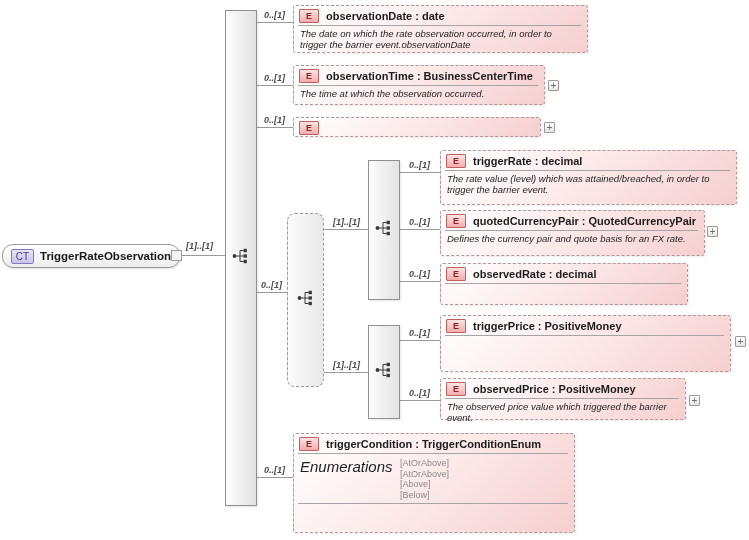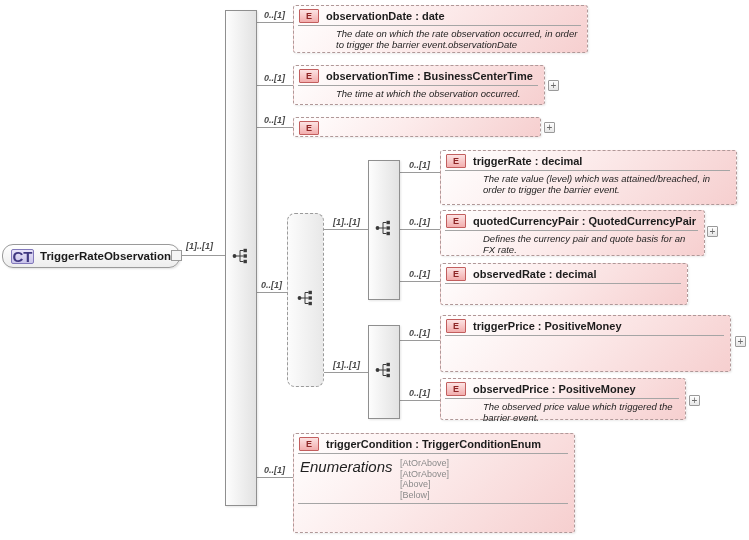--- a/index.html
+++ b/index.html
@@ -6,42 +6,42 @@
   .canvas{position:relative;width:749px;height:540px;background:#fff;font-family:"Liberation Sans",sans-serif;overflow:hidden;}
 
   .line-h{position:absolute;height:1px;background:#9a9a9a;}
   .card{position:absolute;font-size:9px;font-style:italic;font-weight:bold;color:#4a4a4a;white-space:nowrap;}
 
   
   .ct-box{position:absolute;display:flex;align-items:center;gap:6px;padding:0 8px;height:22px;
     border:1px solid #9a9a9a;border-radius:11px;background:linear-gradient(#ffffff,#ededed);
     box-shadow:1px 1px 2px rgba(0,0,0,.12);}
   .badge-ct{display:inline-flex;align-items:center;justify-content:center;width:21px;height:13px;
-    font-size:15px;font-weight:bold;color:#3f3780;background:linear-gradient(#e8e4f9,#c9c3ea);
+    font-size:10px;font-weight:normal;color:#3f3780;background:linear-gradient(#e8e4f9,#c9c3ea);
     border:1px solid #8279bb;border-radius:2px;}
   .ct-title{font-size:11.5px;font-weight:bold;color:#1a1a1a;white-space:nowrap;}
   .toggle{position:absolute;width:9px;height:9px;border:1px solid #9a9a9a;background:#f4f4f4;}
 
   
   .seq-box{position:absolute;border:1px solid #8f8f8f;background:linear-gradient(to right,#fdfdfd,#e2e2e2);
     display:flex;align-items:center;justify-content:center;box-shadow:1px 1px 2px rgba(0,0,0,.10);}
   .group-box{position:absolute;border:1px dashed #9a9a9a;border-radius:8px;
     background:linear-gradient(to right,#fcfcfc,#e8e8e8);display:flex;align-items:center;justify-content:center;}
 
   
   .el{position:absolute;border:1px dashed #b09898;border-radius:3px;
     background:linear-gradient(135deg,#ffffff 0%,#fcebeb 45%,#f6cfcf 100%);
     box-shadow:1px 1px 2px rgba(0,0,0,.08);box-sizing:border-box;}
   .el-head{display:flex;align-items:center;gap:7px;padding:3px 6px 1px 5px;}
   .badge-e{display:inline-flex;align-items:center;justify-content:center;min-width:18px;height:12px;
     font-size:9px;font-weight:bold;color:#8d2525;background:linear-gradient(#fce3e3,#f2adad);
     border:1px solid #c25e5e;border-radius:1px;}
   .el-title{font-size:11px;font-weight:bold;color:#1c1c1c;white-space:nowrap;}
   .sep{height:1px;background:#a5a5a5;margin:1px 6px 0 4px;}
-  .el-anno{font-style:italic;font-size:9.5px;color:#1f1f1f;padding:2px 6px 2px 6px;line-height:11px;margin-left:36px;}
+  .el-anno{font-style:italic;font-size:9.5px;color:#1f1f1f;padding:2px 6px 2px 6px;line-height:11px;}
 
   .el-enum{display:flex;padding:4px 6px 2px 6px;gap:8px;}
   .enum-label{font-style:italic;font-size:15px;color:#1f1f1f;width:60px;flex:none;}
   .enum-values{display:flex;flex-direction:column;}
   .enum-values span{font-size:9px;color:#8a8a8a;line-height:10.5px;padding-left:32px;}
 
   .plus{position:absolute;width:11px;height:11px;box-sizing:border-box;border:1px solid #9a9a9a;
     background:linear-gradient(#ffffff,#e6e6e6);color:#6b6b6b;font-size:10px;line-height:9px;
     text-align:center;border-radius:1px;cursor:pointer;}
 </style>

